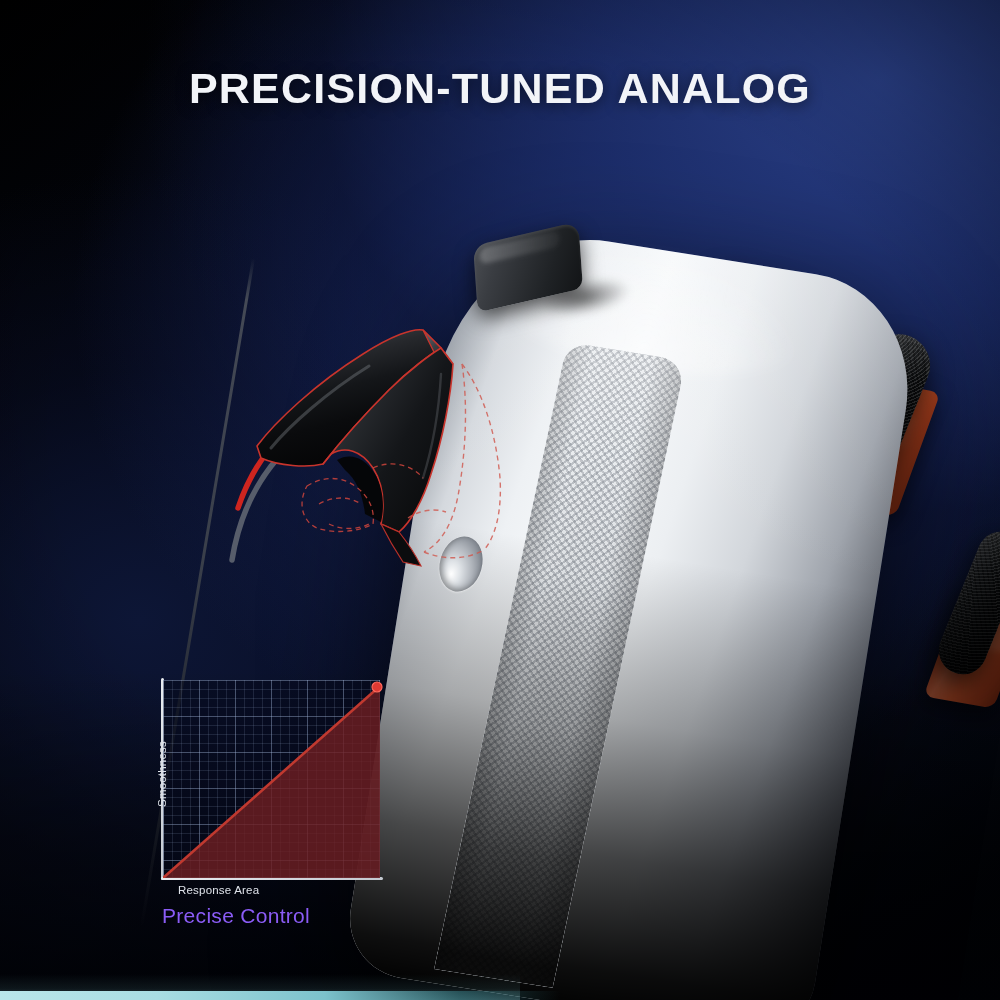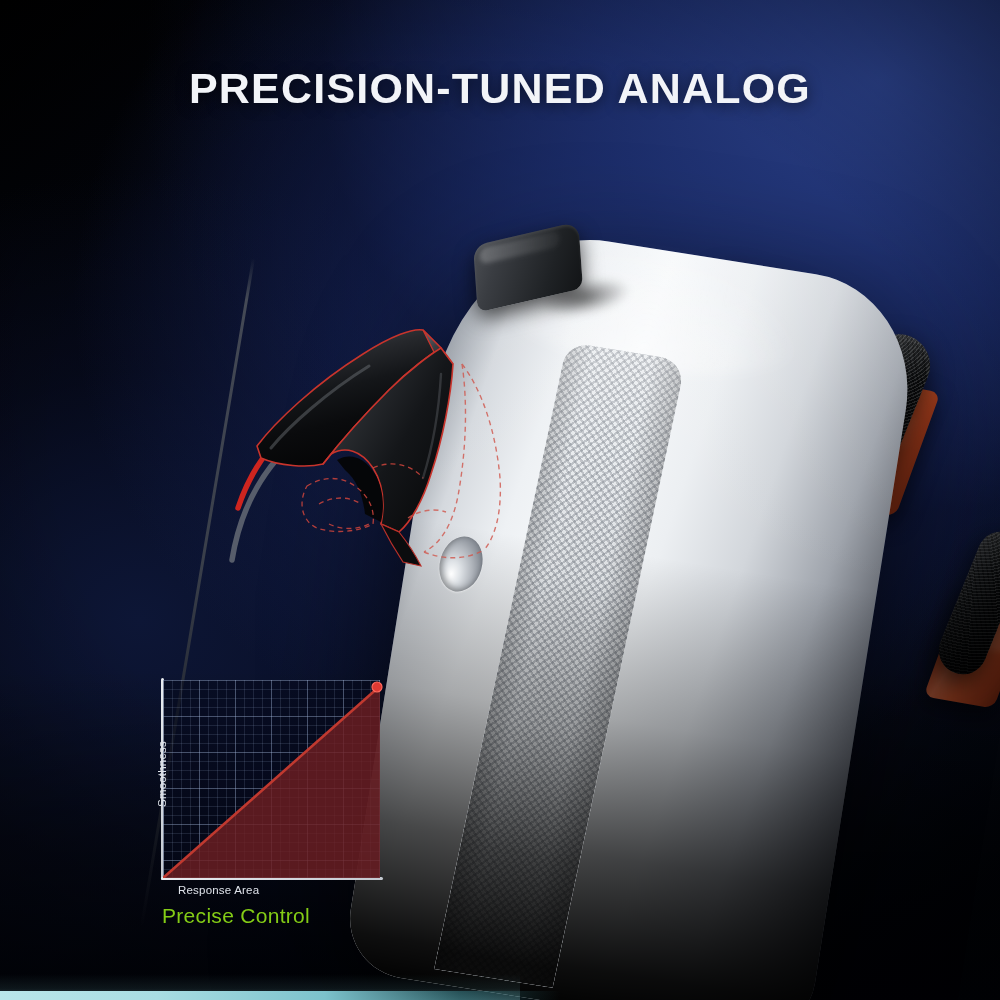--- a/index.html
+++ b/index.html
@@ -394,21 +394,21 @@
     top: 212px;
     color: #dfe3ea;
     font-size: 11.5px;
     letter-spacing: 0.2px;
     margin-left: 8px;
   }
   .chart-caption {
     position: absolute;
     left: 22px;
     top: 232px;
-    color: #84cc16;
+    color: #8b5cf6;
     font-size: 21px;
     letter-spacing: 0.3px;
   }
 </style>
 </head>
 <body>
 
 <div id="stage">
 
   <div class="bg-base"></div>

